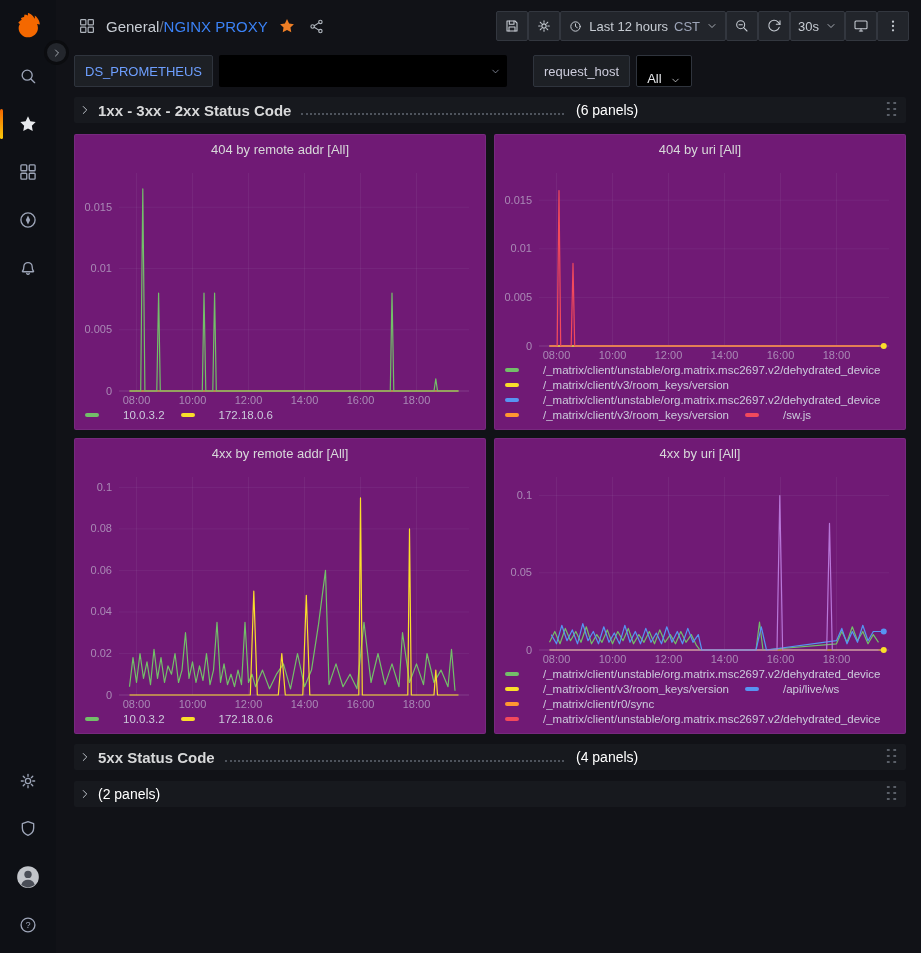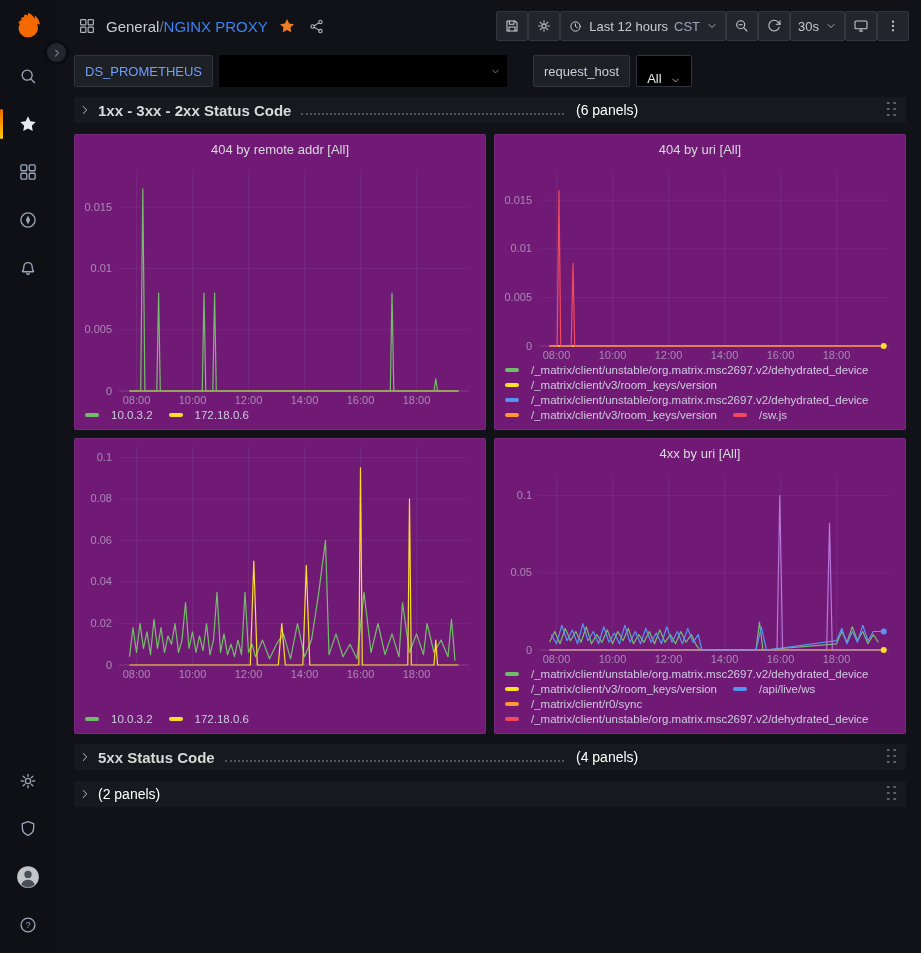--- a/index.html
+++ b/index.html
@@ -47,21 +47,21 @@
   .row-dots{flex:1;border-bottom:2px dotted #4E535C;margin:0 6px 4px 10px}
   .row-count{font-size:14px;color:#ffffff;white-space:nowrap}
   .drag-handle{margin-left:auto;width:13px;height:20px;cursor:grab;
     background-image:radial-gradient(circle,#5A5F68 1.2px,transparent 1.45px);background-size:6.5px 6px}
 
   .grid{display:grid;grid-template-columns:1fr 1fr;gap:8px;margin:10px 0}
   .panel{height:296px;background:#701a75;border:1px solid rgba(204,204,220,0.09);border-radius:2px;display:flex;flex-direction:column;overflow:hidden}
   .panel-title{flex:none;height:30px;line-height:30px;text-align:center;font-size:13px;font-weight:500;color:#D8D9DA;cursor:pointer;white-space:nowrap;overflow:hidden}
   .chart-area{flex:1;min-height:0;margin:0 6px}
   .legend{flex:none;display:flex;flex-wrap:wrap;column-gap:16px;row-gap:3px;padding:2px 10px 8px;max-height:86px;overflow:hidden}
-  .legend-item{display:inline-flex;align-items:center;gap:12px;font-size:11.5px;color:#CCCCDC;white-space:nowrap;cursor:pointer}
+  .legend-item{display:inline-flex;align-items:center;gap:24px;font-size:11.5px;color:#CCCCDC;white-space:nowrap;cursor:pointer}
   .swatch{width:14px;height:3.5px;border-radius:2px;flex:none}
   svg.chart text{font-family:"Liberation Sans",sans-serif;font-size:11px;fill:rgba(204,204,220,0.62)}
 
   .expand-toggle{position:fixed;left:44px;top:40px;width:25px;height:25px;border-radius:50%;background:#23262C;border:3px solid #0B0C0F;
     display:flex;align-items:center;justify-content:center;color:#C7CCD3;cursor:pointer;z-index:5}
 
   .i{fill:none;stroke:currentColor;stroke-width:1.6;stroke-linecap:round;stroke-linejoin:round}
 </style>
 </head>
 <body>
@@ -345,20 +345,21 @@
                 <span class="swatch" style="background: rgb(255, 152, 48);"></span>
                 <span>/_matrix/client/v3/room_keys/version</span>
               </span>
               <span class="legend-item">
                 <span class="swatch" style="background: rgb(242, 73, 92);"></span>
                 <span>/sw.js</span>
               </span>
             </div>
         </div>
         <div class="panel">
+          <div class="panel-title">4xx by remote addr [All]</div>
           <div class="chart-area"><svg width="398" height="242" class="chart">
                 <line x1="55.5" y1="8" x2="55.5" y2="226" stroke="rgba(204,204,220,0.07)"></line>
                 <text x="55.5" y="239" text-anchor="middle">08:00</text>
                 <line x1="111.5" y1="8" x2="111.5" y2="226" stroke="rgba(204,204,220,0.07)"></line>
                 <text x="111.5" y="239" text-anchor="middle">10:00</text>
                 <line x1="167.5" y1="8" x2="167.5" y2="226" stroke="rgba(204,204,220,0.07)"></line>
                 <text x="167.5" y="239" text-anchor="middle">12:00</text>
                 <line x1="223.5" y1="8" x2="223.5" y2="226" stroke="rgba(204,204,220,0.07)"></line>
                 <text x="223.5" y="239" text-anchor="middle">14:00</text>
                 <line x1="279.5" y1="8" x2="279.5" y2="226" stroke="rgba(204,204,220,0.07)"></line>

